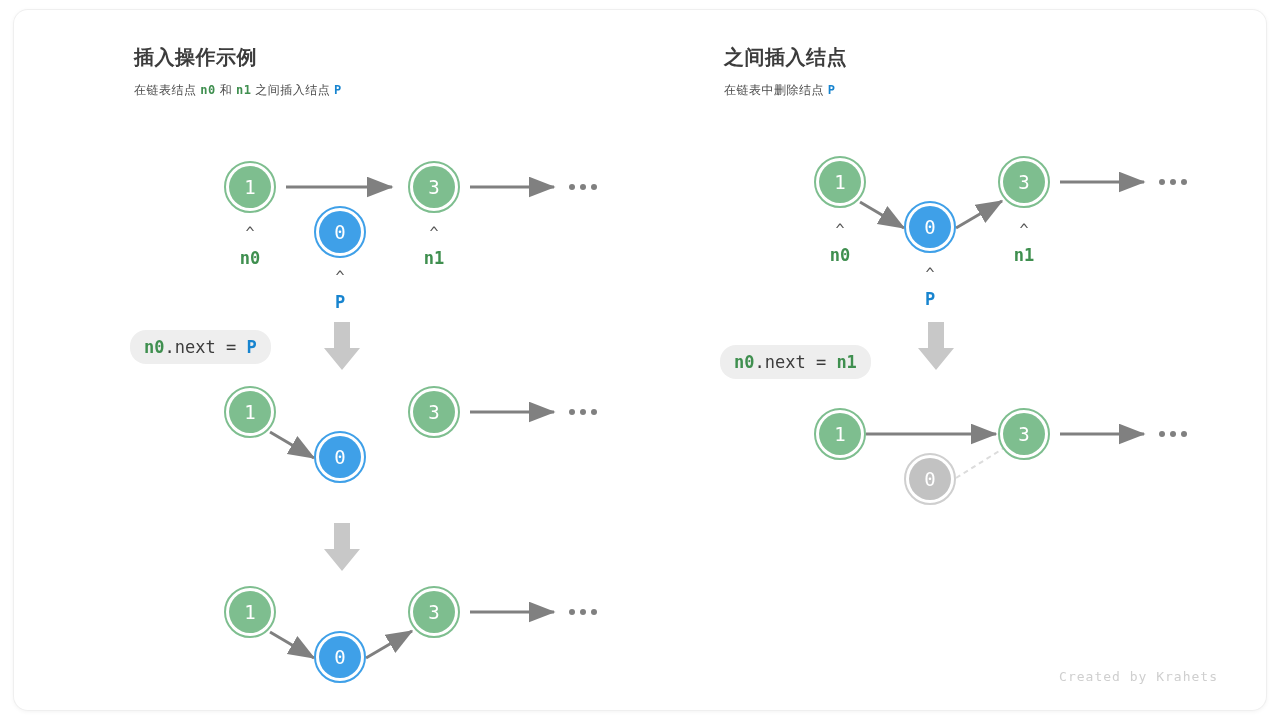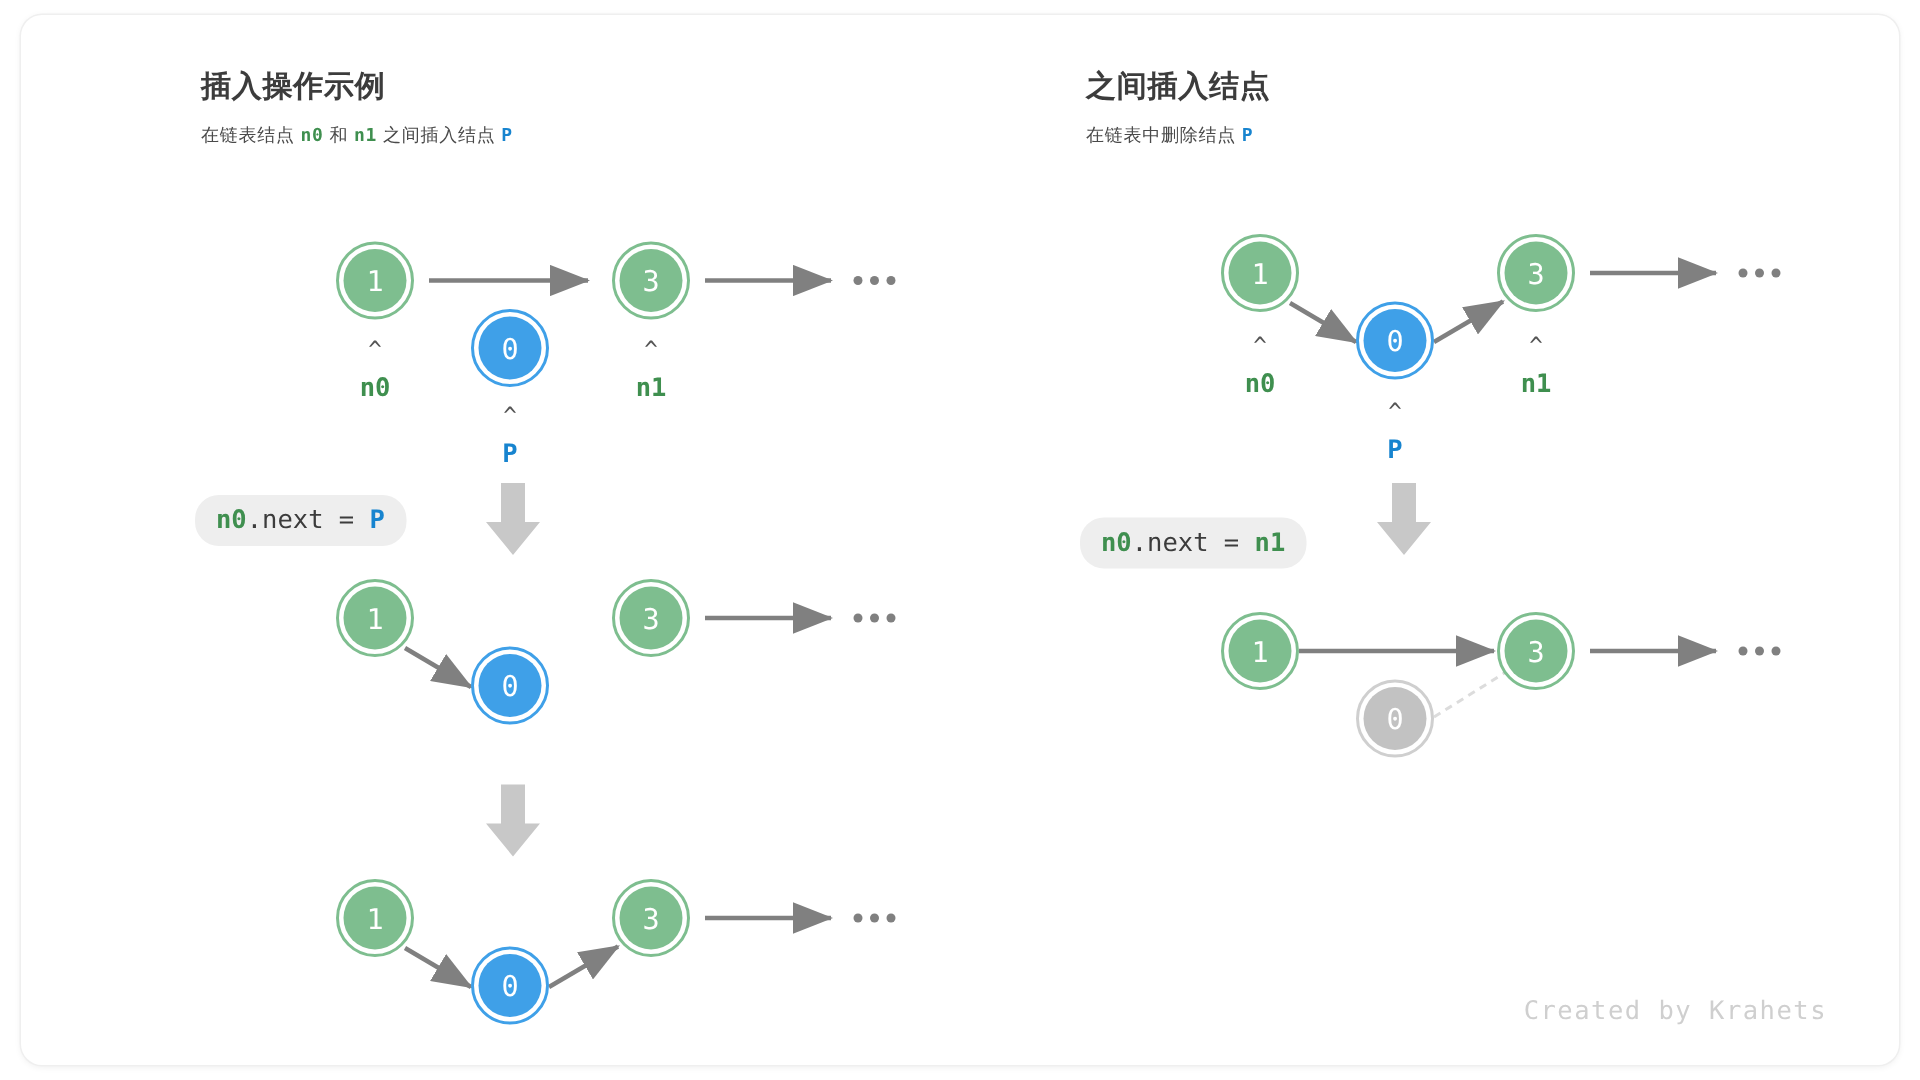--- a/index.html
+++ b/index.html
@@ -49,21 +49,21 @@
     font-size: 17px;
     color: #3c3c3c;
     white-space: nowrap;
   }
   .codebox b { font-weight: bold; }
 
   .diagram { position: absolute; }
   .credit {
     position: absolute; right: 48px; bottom: 26px;
     font-family: "DejaVu Sans Mono", monospace;
-    font-size: 17px; color: #cfcfcf; letter-spacing: 1px;
+    font-size: 13px; color: #cfcfcf; letter-spacing: 1px;
   }
   svg { display: block; overflow: visible; }
   .nodeval {
     font-family: "DejaVu Sans Mono", monospace;
     font-size: 19px; fill: #ffffff; font-weight: normal;
   }
   .nodeval-gray { fill: #ffffff; }
   .caret {
     font-family: "DejaVu Sans Mono", monospace;
     font-size: 15px; fill: #555555;

